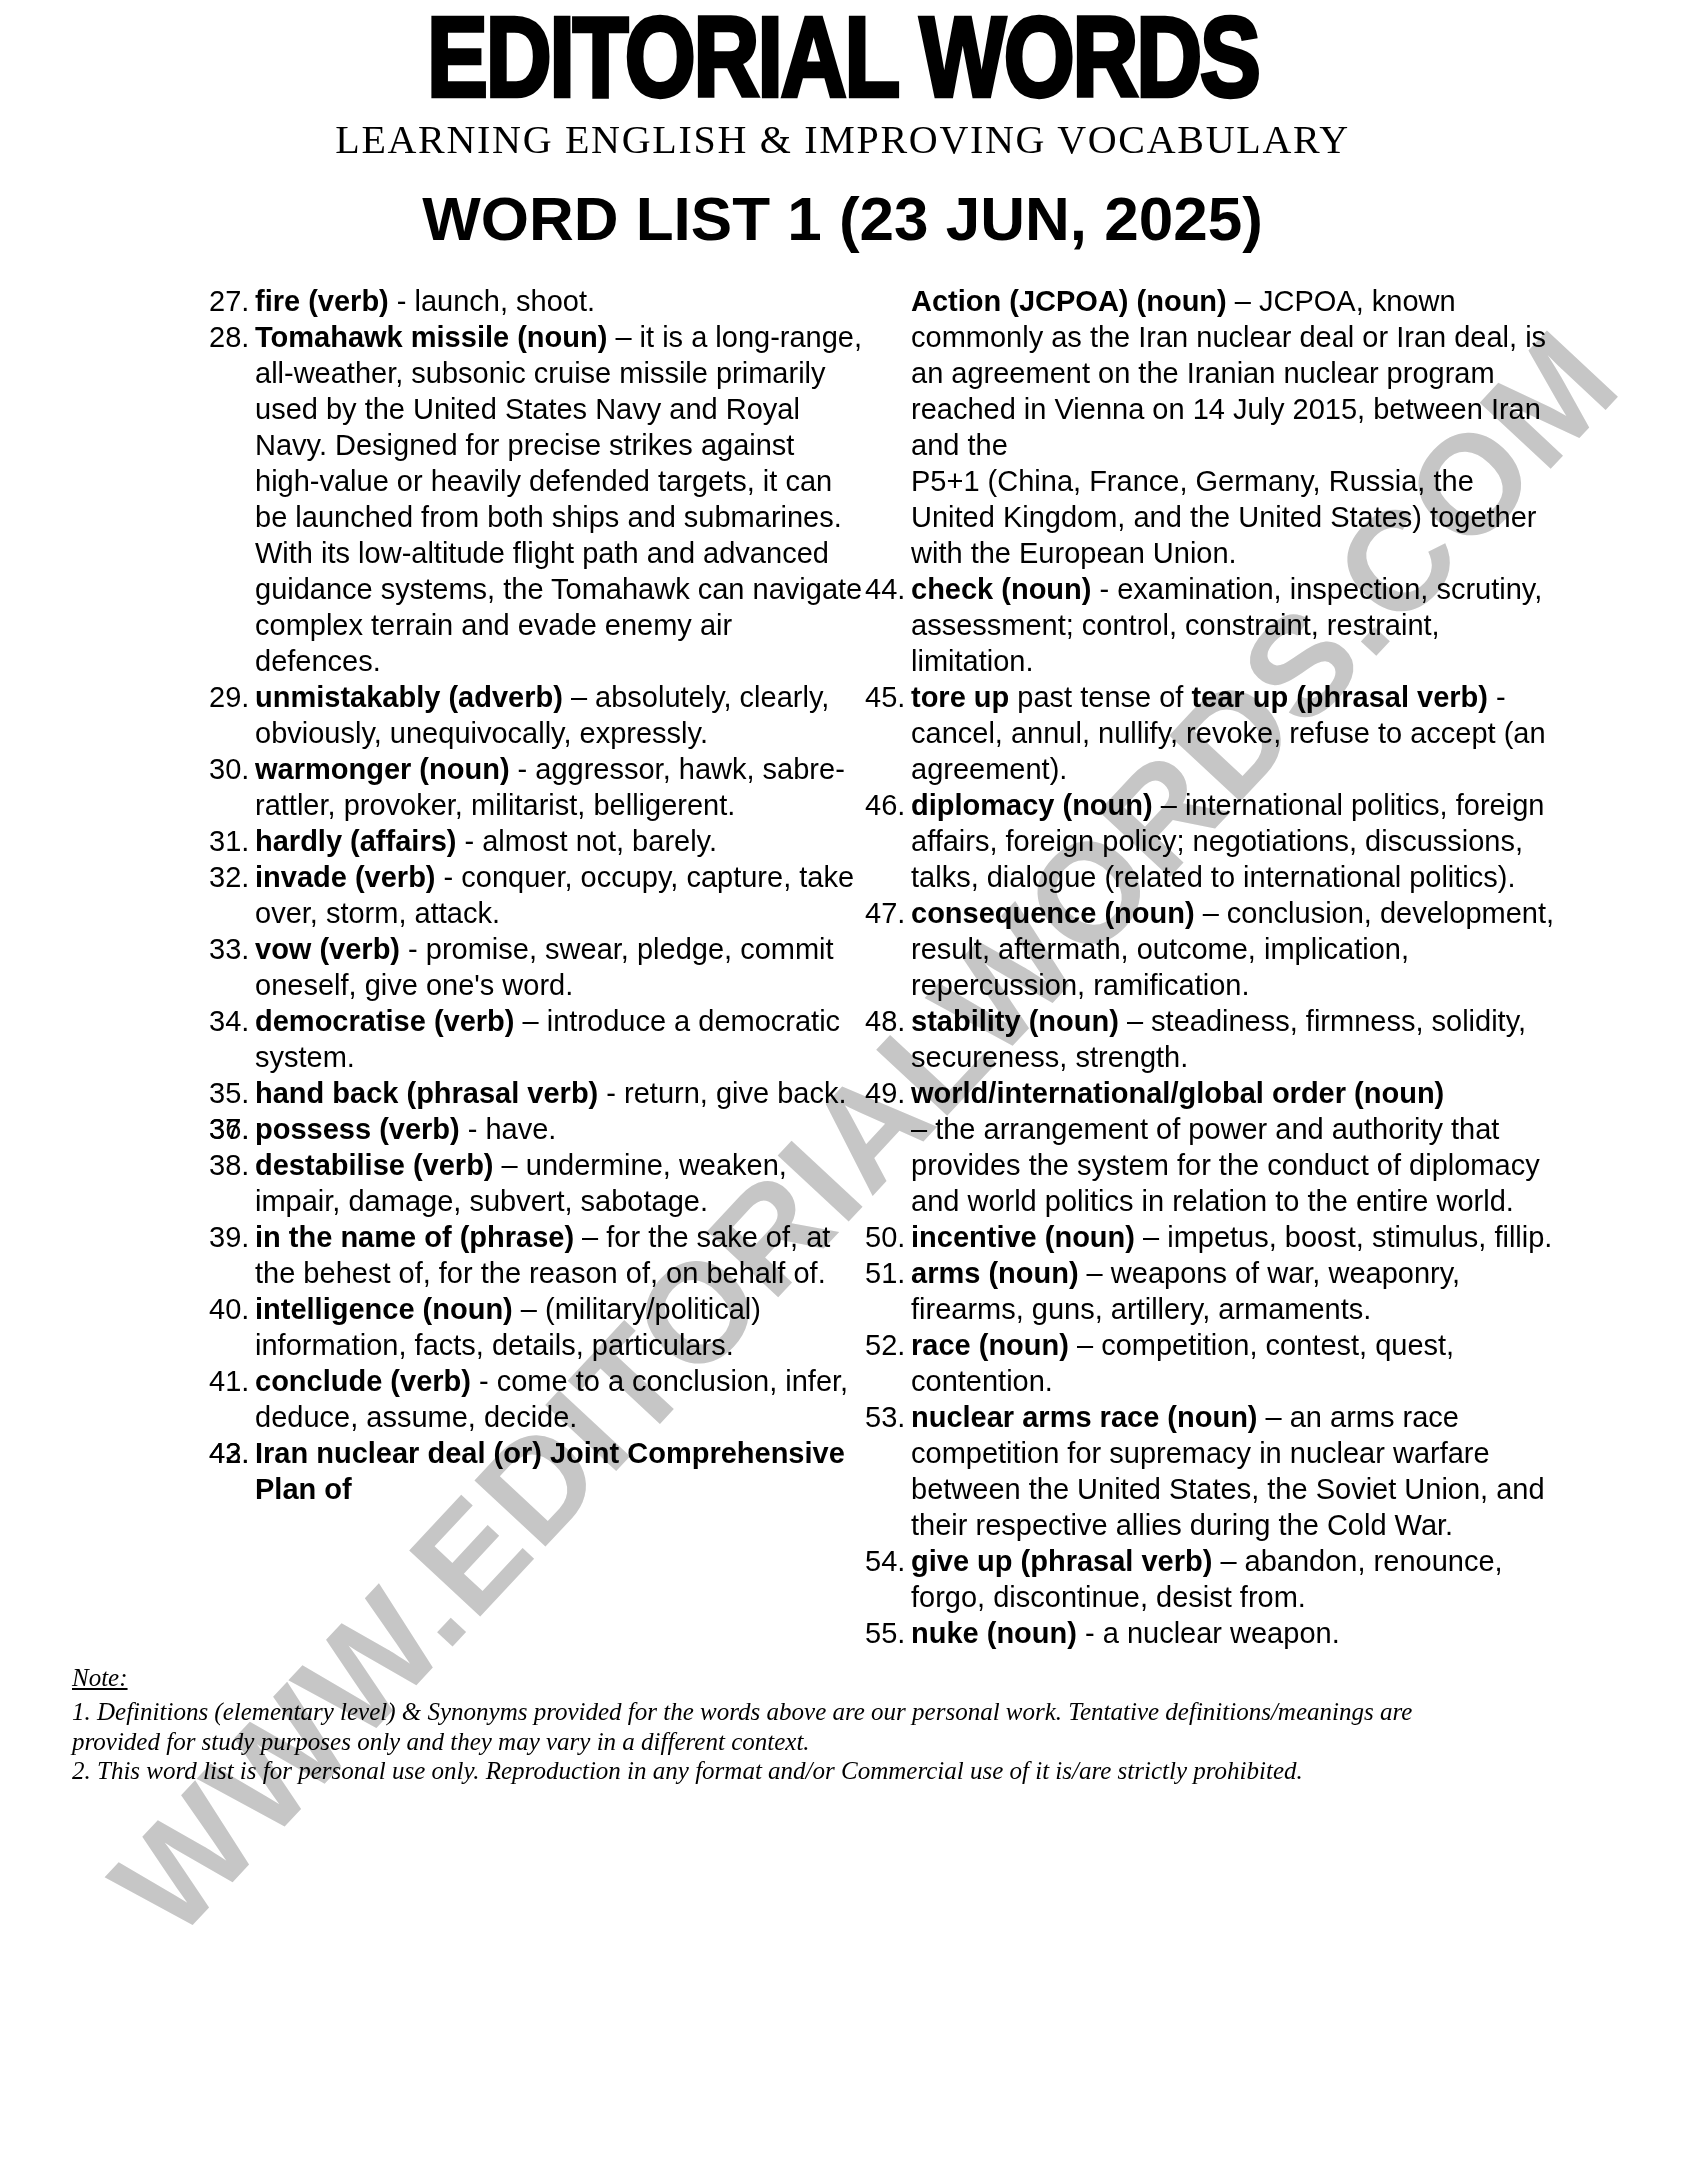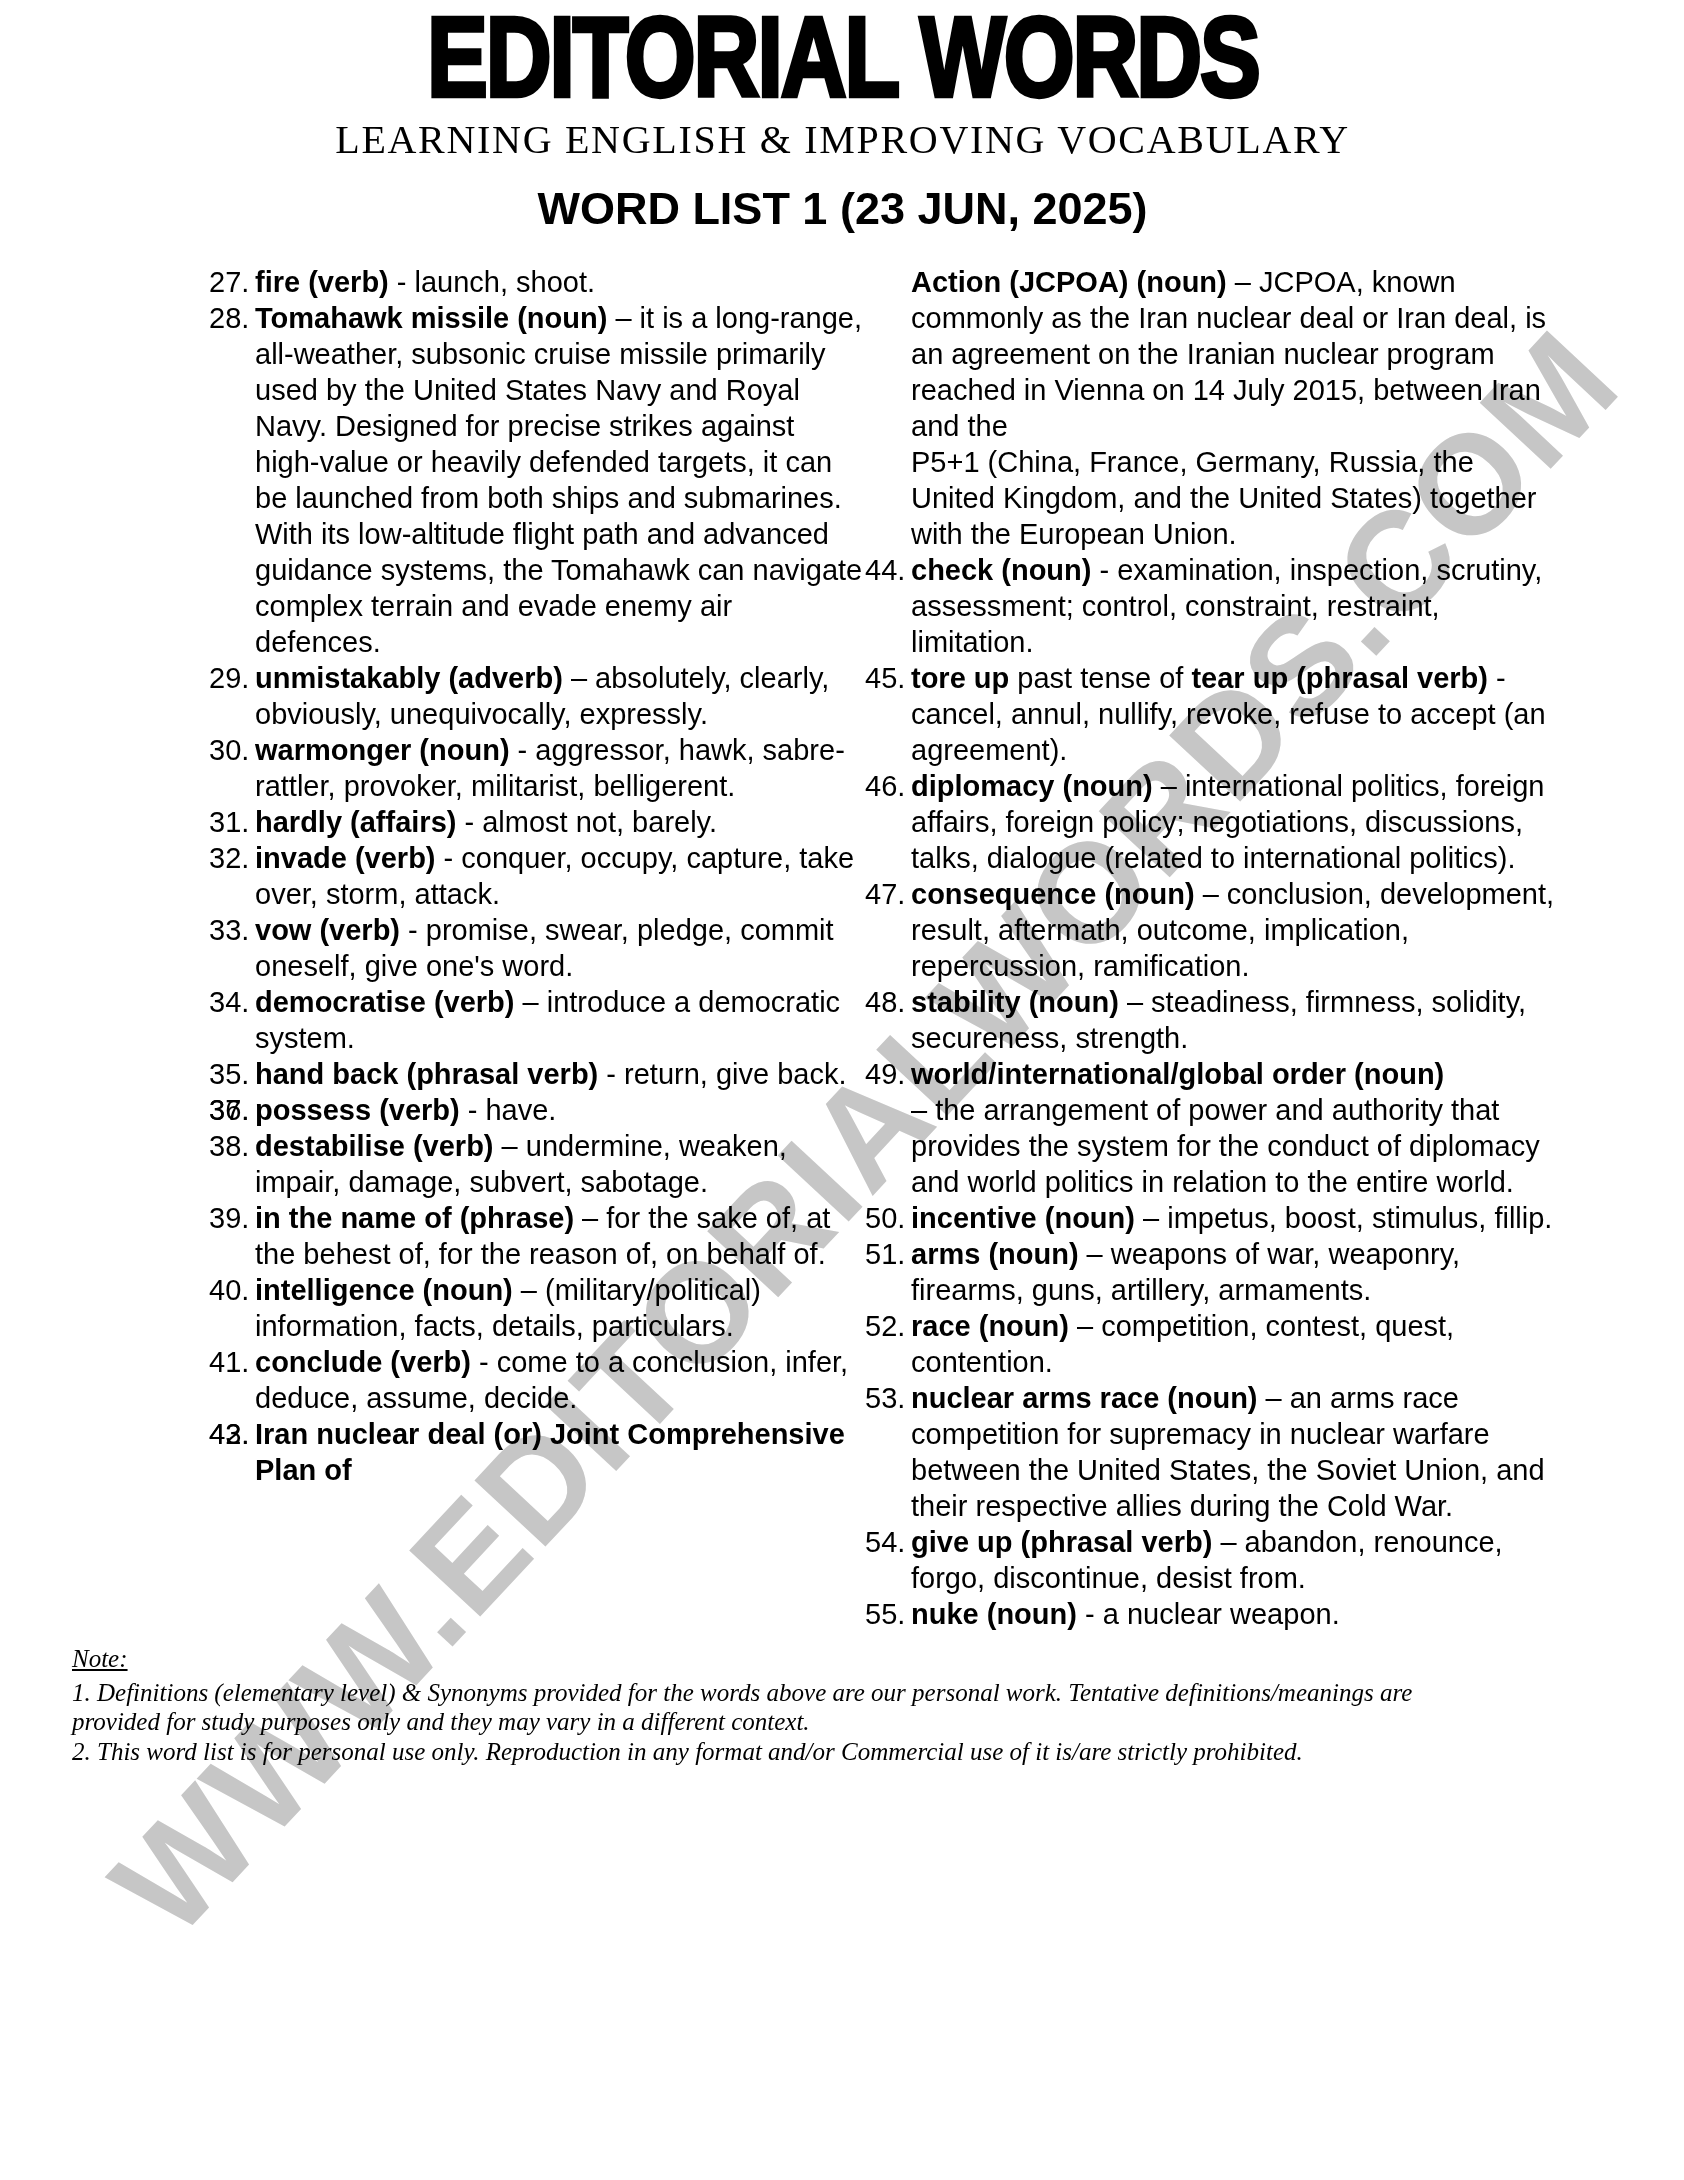--- a/index.html
+++ b/index.html
@@ -19,21 +19,21 @@
   header { text-align: center; }
   .logo-text {
     display: inline-block; font-weight: bold; font-size: 114px;
     line-height: 1; letter-spacing: -2.6px; transform: scaleX(0.8);
     -webkit-text-stroke: 4.3px #000000;
   }
   .logo-sub {
     font-family: "Liberation Serif", "DejaVu Serif", serif;
     font-size: 40px; letter-spacing: 1.7px; margin-top: 1.7px;
   }
-  .list-title { font-size: 45px; font-weight: bold; margin: 20.4px 0 0 0; line-height: 1.15; }
+  .list-title { font-size: 62px; font-weight: bold; margin: 20.4px 0 0 0; line-height: 1.15; }
   .columns {
     display: flex; margin: 29px 0 0 209px; 
     font-size: 29px; line-height: 36px; text-align: left;
   }
   .col-left  { width: 656px; flex: none; }
   .col-right { width: 690px; flex: none; }
   .item { position: relative; padding-left: 46px; }
   .num  { position: absolute; left: 0; top: 0; }
   b { font-weight: bold; }
   footer {

